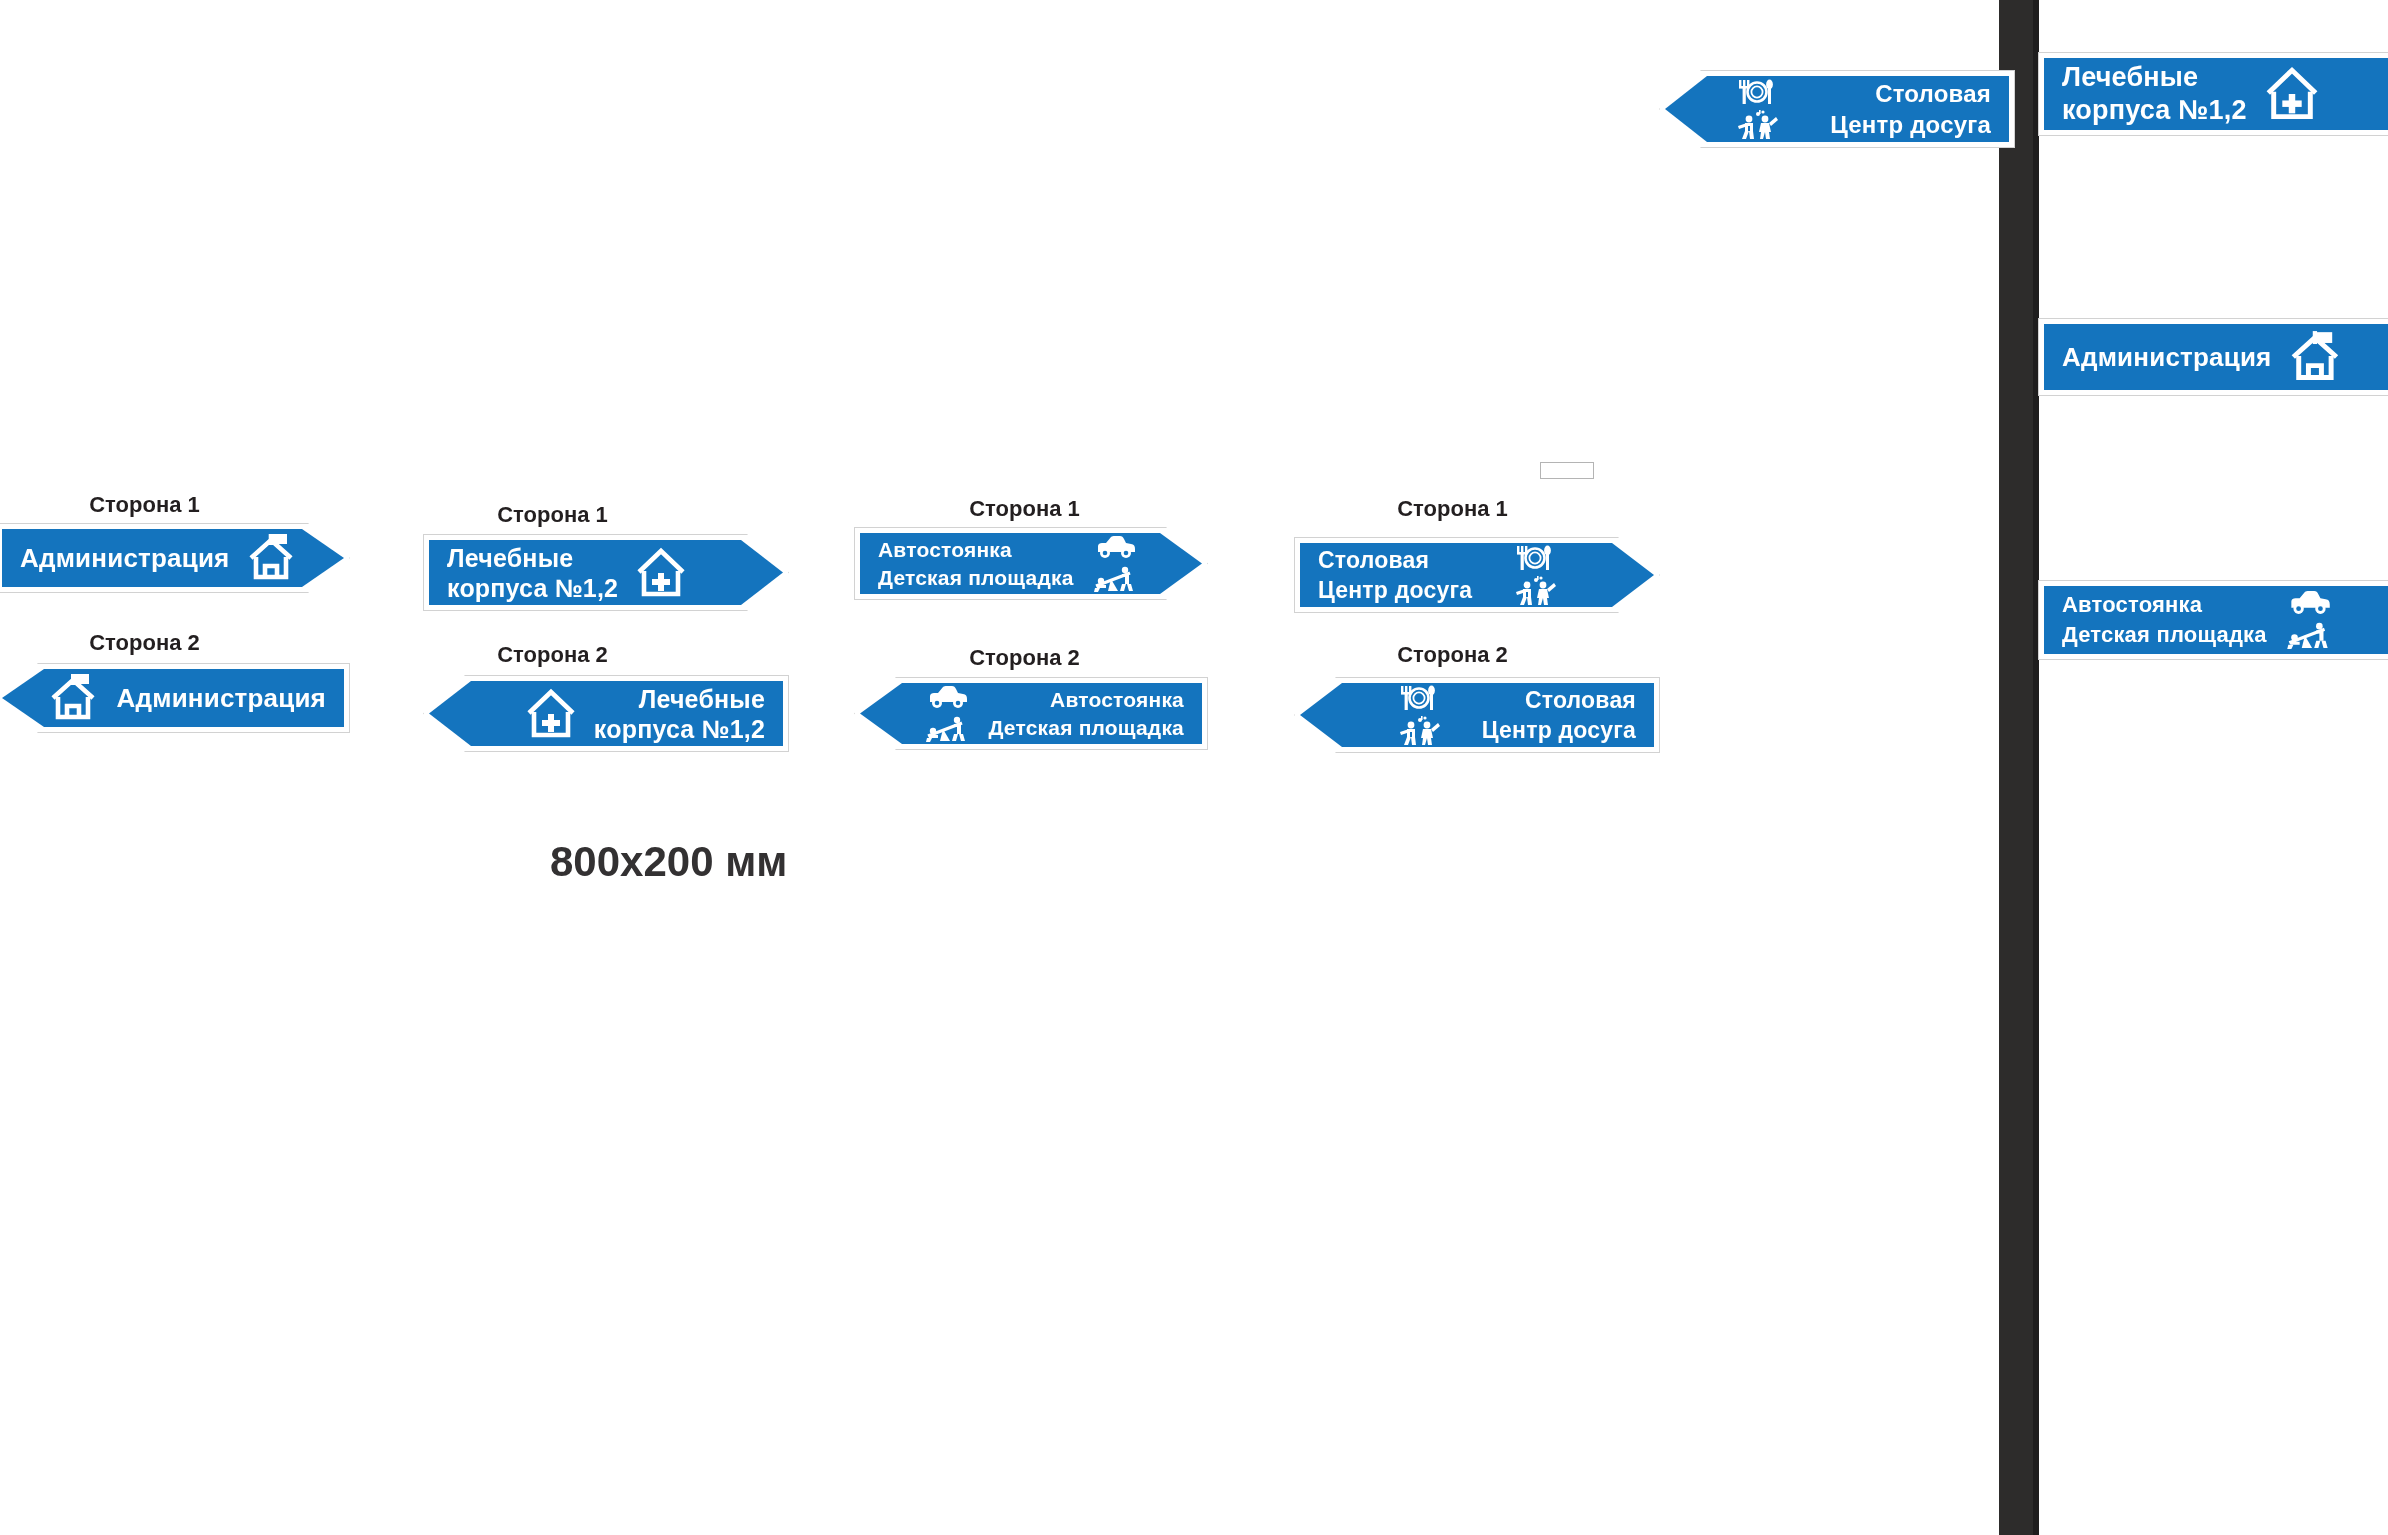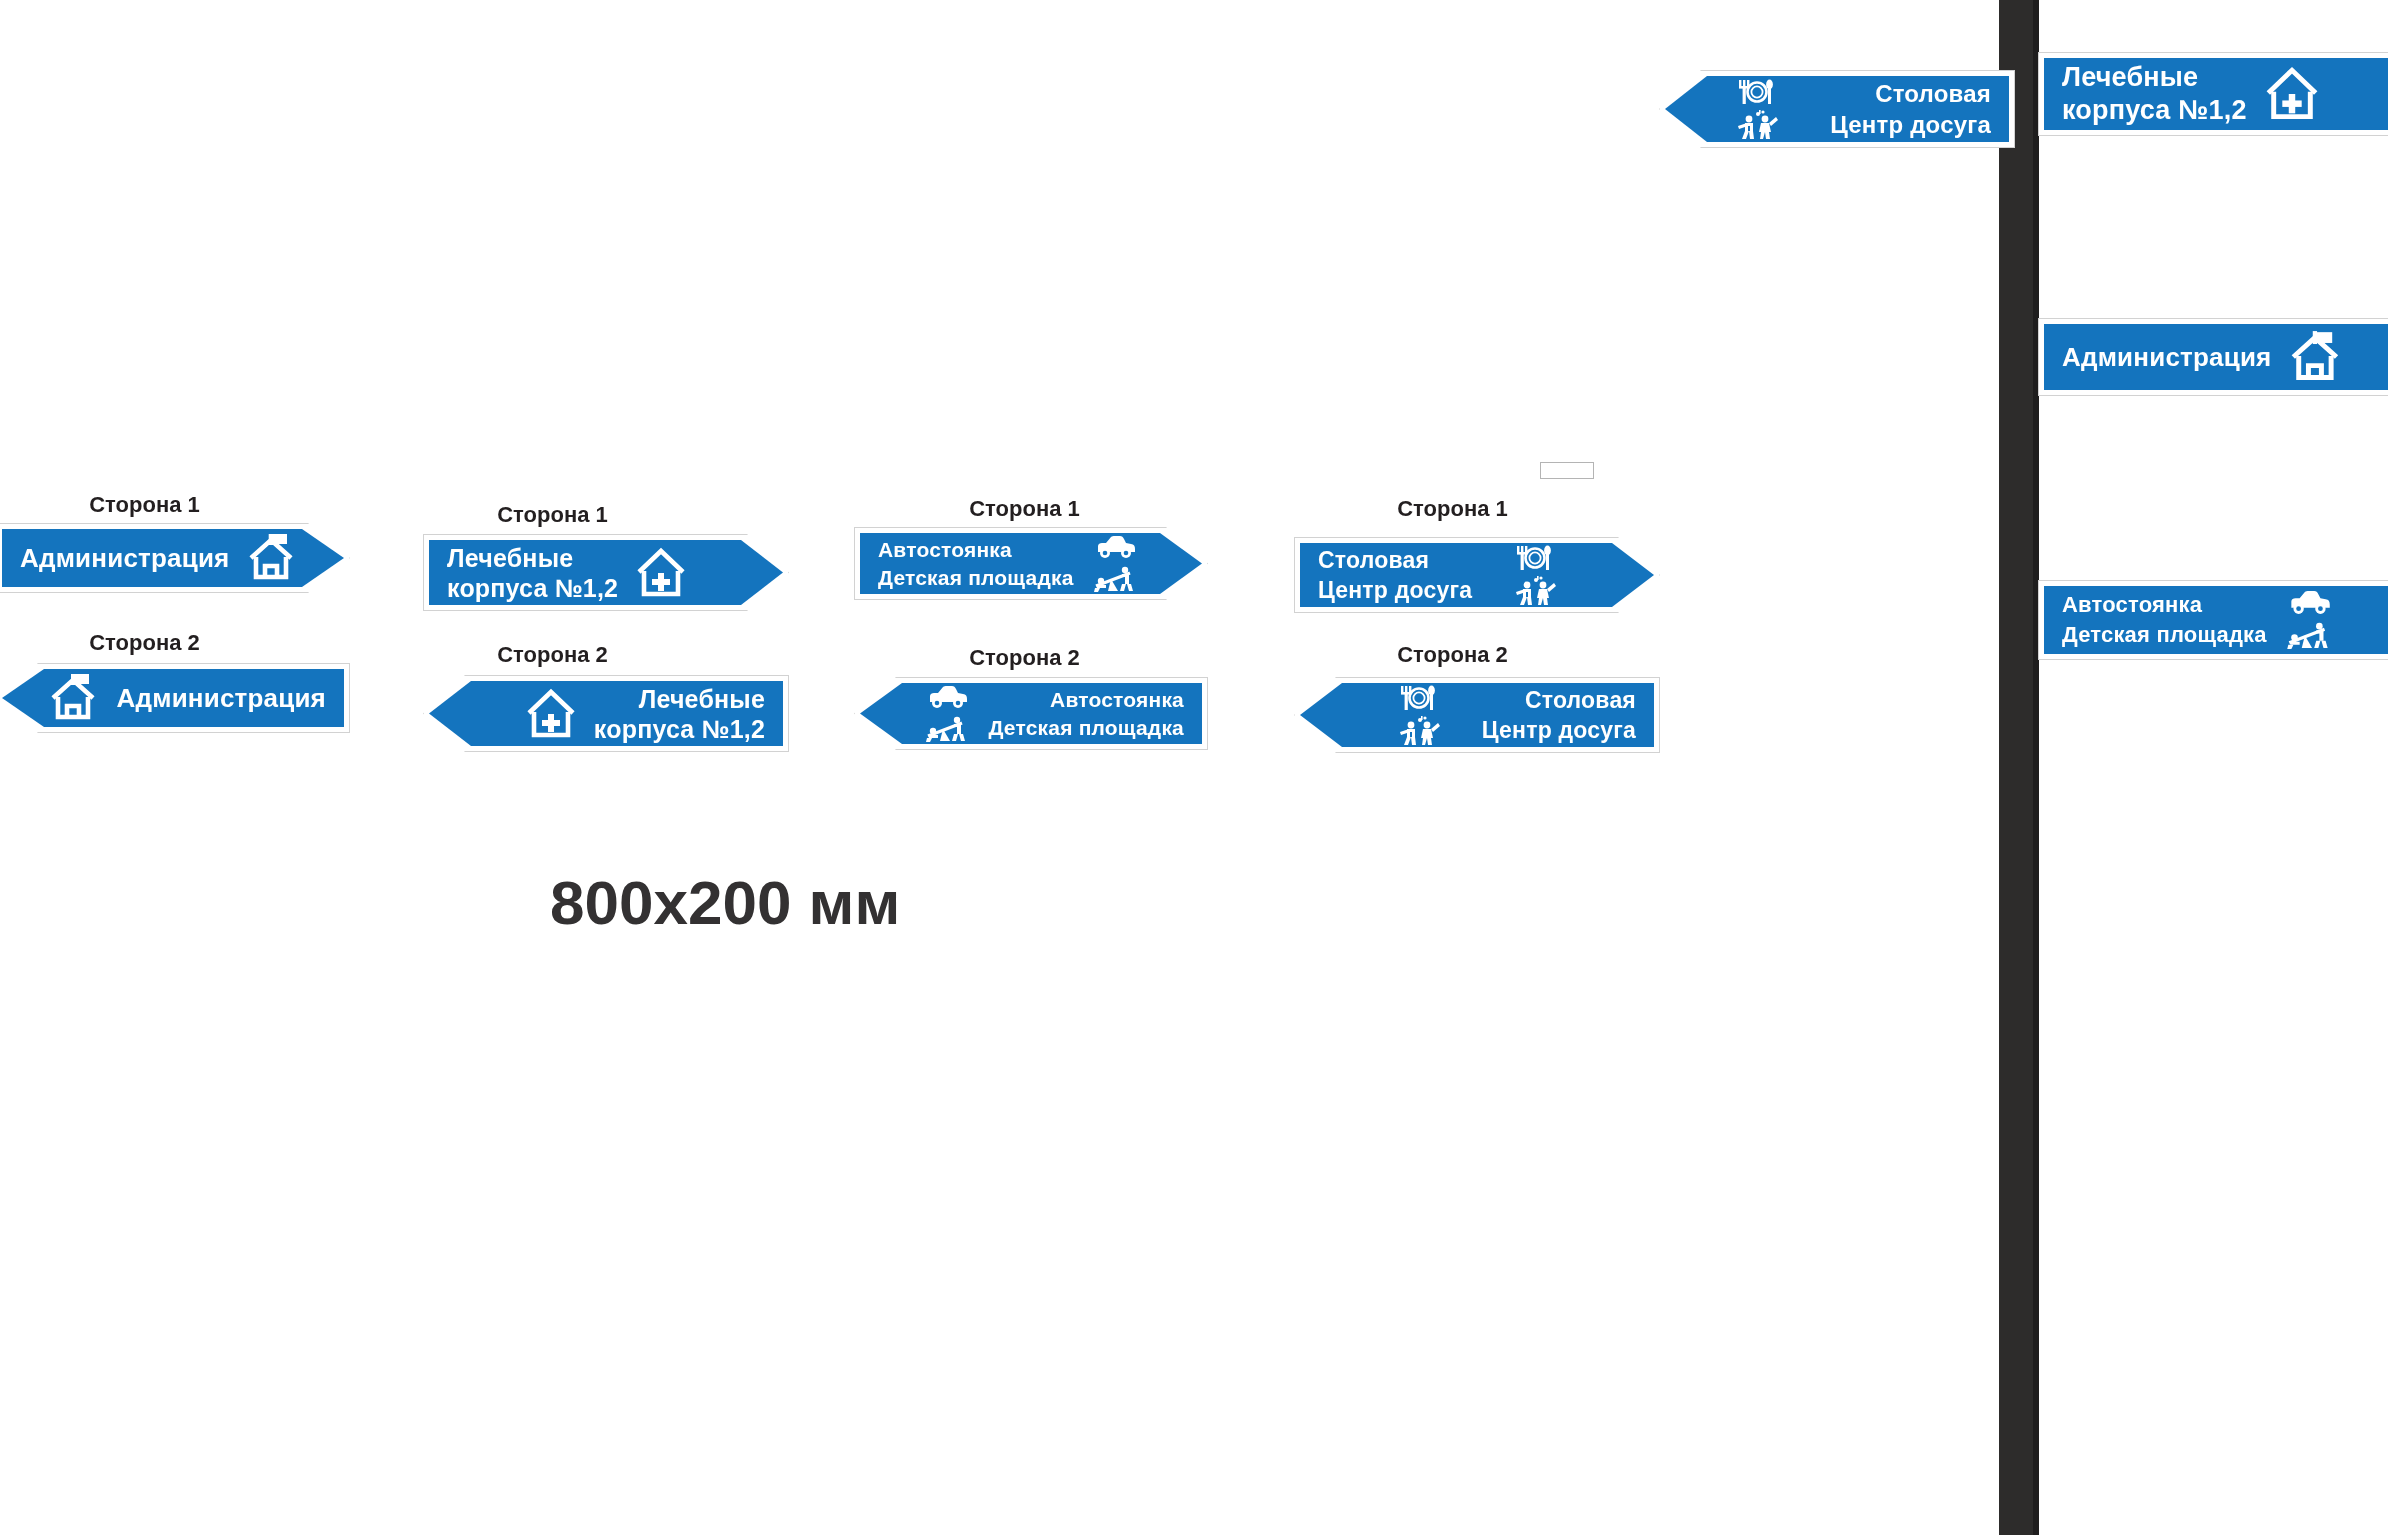--- a/index.html
+++ b/index.html
@@ -351,21 +351,21 @@
           </svg>
         </span>
       </div>
       <div class="txtcol">
         <div class="line" style="font-size:23px;line-height:30px;">Столовая</div>
         <div class="line" style="font-size:23px;line-height:30px;">Центр досуга</div>
       </div>
     </div>
   </div>
 
-  <div class="dim-label" style="left:550px;top:867px;font-size:62px;text-align:center;">800x200 мм</div>
+  <div class="dim-label" style="left:550px;top:838px;font-size:42px;text-align:center;">800x200 мм</div>
 
   <div class="pole" style="left:1999px;top:0px;width:40px;height:1535px;"></div>
   <div class="pole-shadow" style="left:2033px;top:0px;width:6px;height:1535px;"></div>
 
   <div class="sign left" style="left:1659px;top:70px;width:356px;height:78px;">
     <div class="body">
       <div class="icons" style="margin-right:52px;">
         <span>
           <svg width="42" height="26" viewBox="0 0 42 26">
             <g fill="#ffffff">

